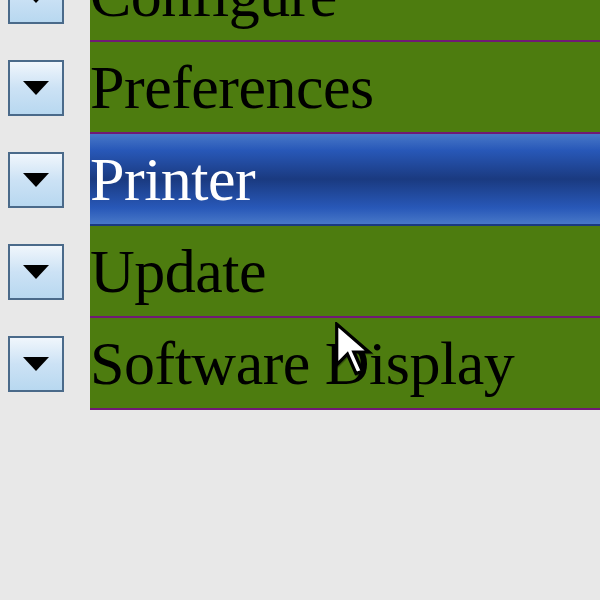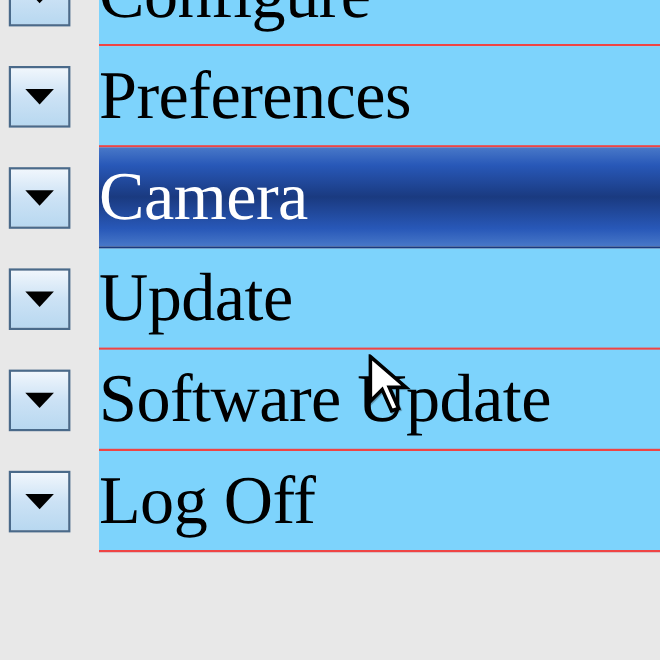--- a/index.html
+++ b/index.html
@@ -45,22 +45,22 @@
       border-left: 13px solid transparent;
       border-right: 13px solid transparent;
       border-top: 14px solid #000;
     }
     .label-wrap {
       margin-left: 26px;
       flex: 1;
       height: 100%;
       display: flex;
       align-items: center;
-      border-bottom: 2px solid #ef4444;
-      background: #7dd3fc;
+      border-bottom: 2px solid #701a75;
+      background: #4d7c0f;
     }
     .label {
       font-size: 62px;
       font-weight: 500;
       color: #000;
       white-space: nowrap;
       letter-spacing: -0.5px;
     }
     .menu-item.selected .label-wrap {
       background: linear-gradient(180deg, #4878c8 0%, #2858b8 18%, #1a3a80 50%, #2858b8 82%, #4878c8 100%);
@@ -94,39 +94,33 @@
   </div>
   <div class="menu-item">
     <div class="dropdown-btn"></div>
     <div class="label-wrap">
       <span class="label">Preferences</span>
     </div>
   </div>
   <div class="menu-item selected">
     <div class="dropdown-btn"></div>
     <div class="label-wrap">
-      <span class="label">Camera</span>
+      <span class="label">Printer</span>
     </div>
   </div>
   <div class="menu-item">
     <div class="dropdown-btn"></div>
     <div class="label-wrap">
       <span class="label">Update</span>
     </div>
   </div>
   <div class="menu-item">
     <div class="dropdown-btn"></div>
     <div class="label-wrap">
-      <span class="label">Software Update</span>
-    </div>
-  </div>
-  <div class="menu-item">
-    <div class="dropdown-btn"></div>
-    <div class="label-wrap">
-      <span class="label">Log Off</span>
+      <span class="label">Software Display</span>
     </div>
   </div>
 </div>
 
 <div class="cursor">
   <svg viewBox="0 0 20 28">
     <path d="M 1 1 L 1 20 L 6 15 L 10 24 L 13 23 L 9 14 L 16 14 Z" fill="#fff" stroke="#000" stroke-width="1.5"></path>
   </svg>
 </div>
 

